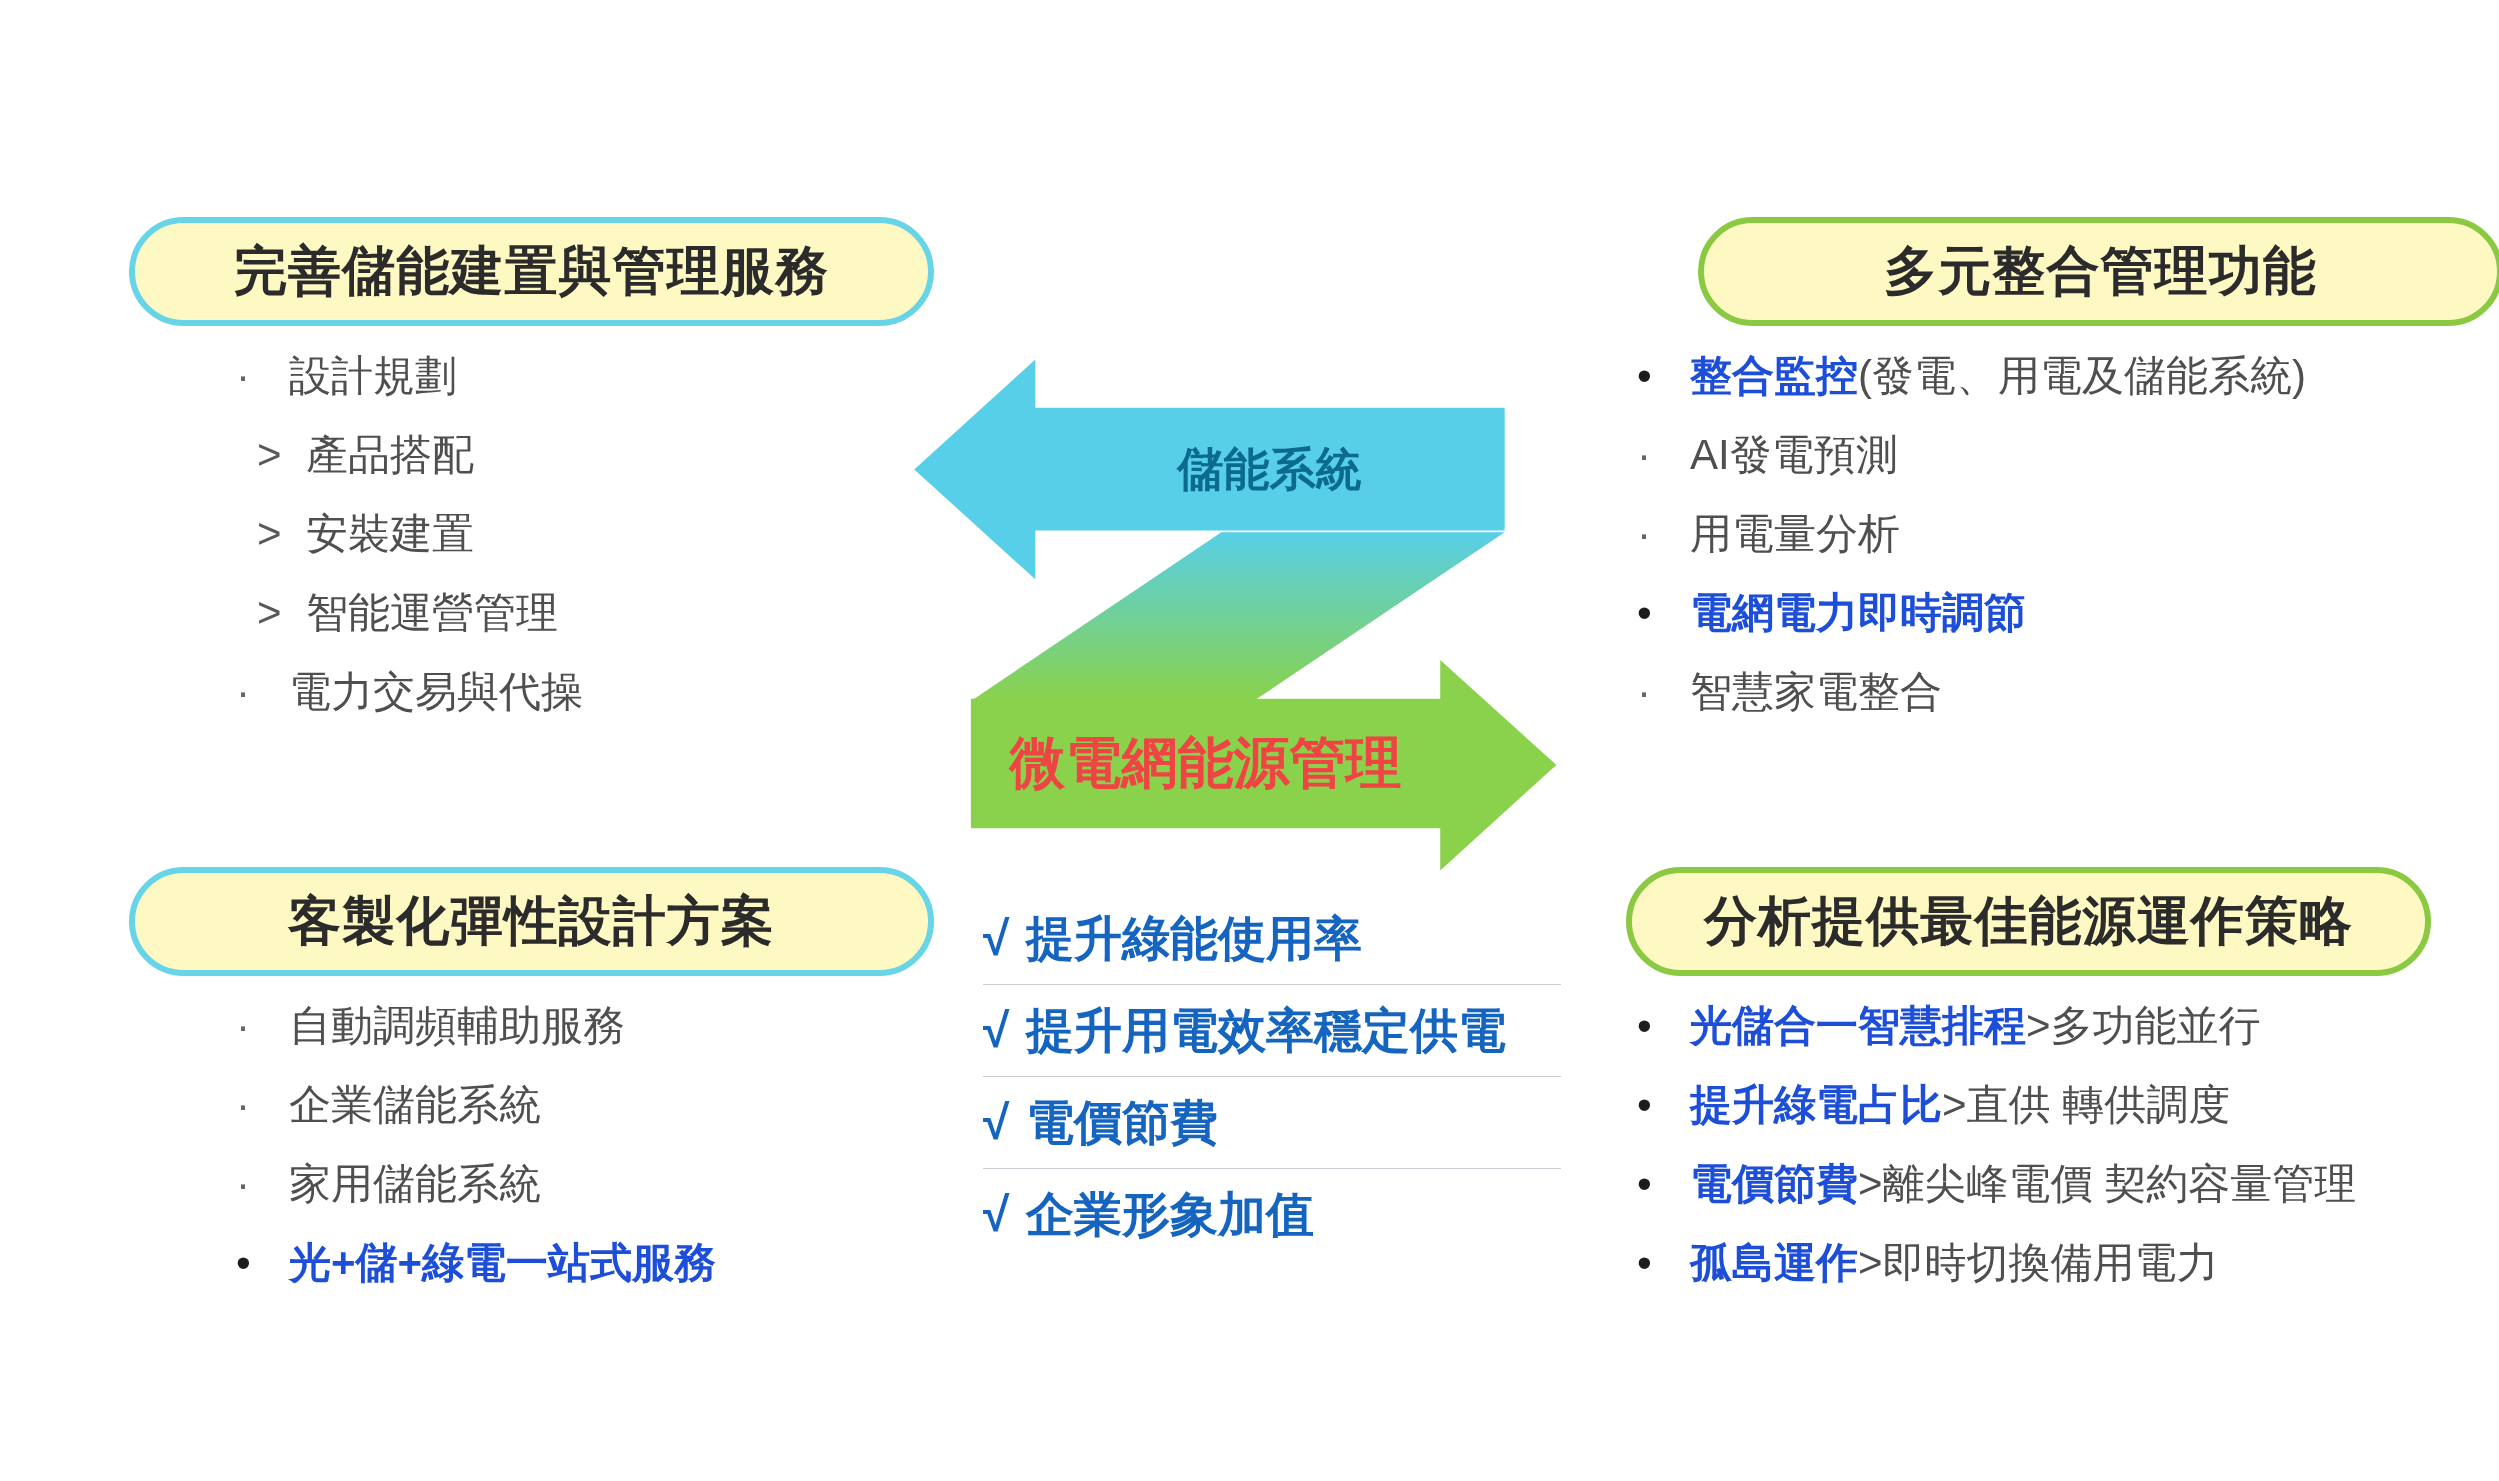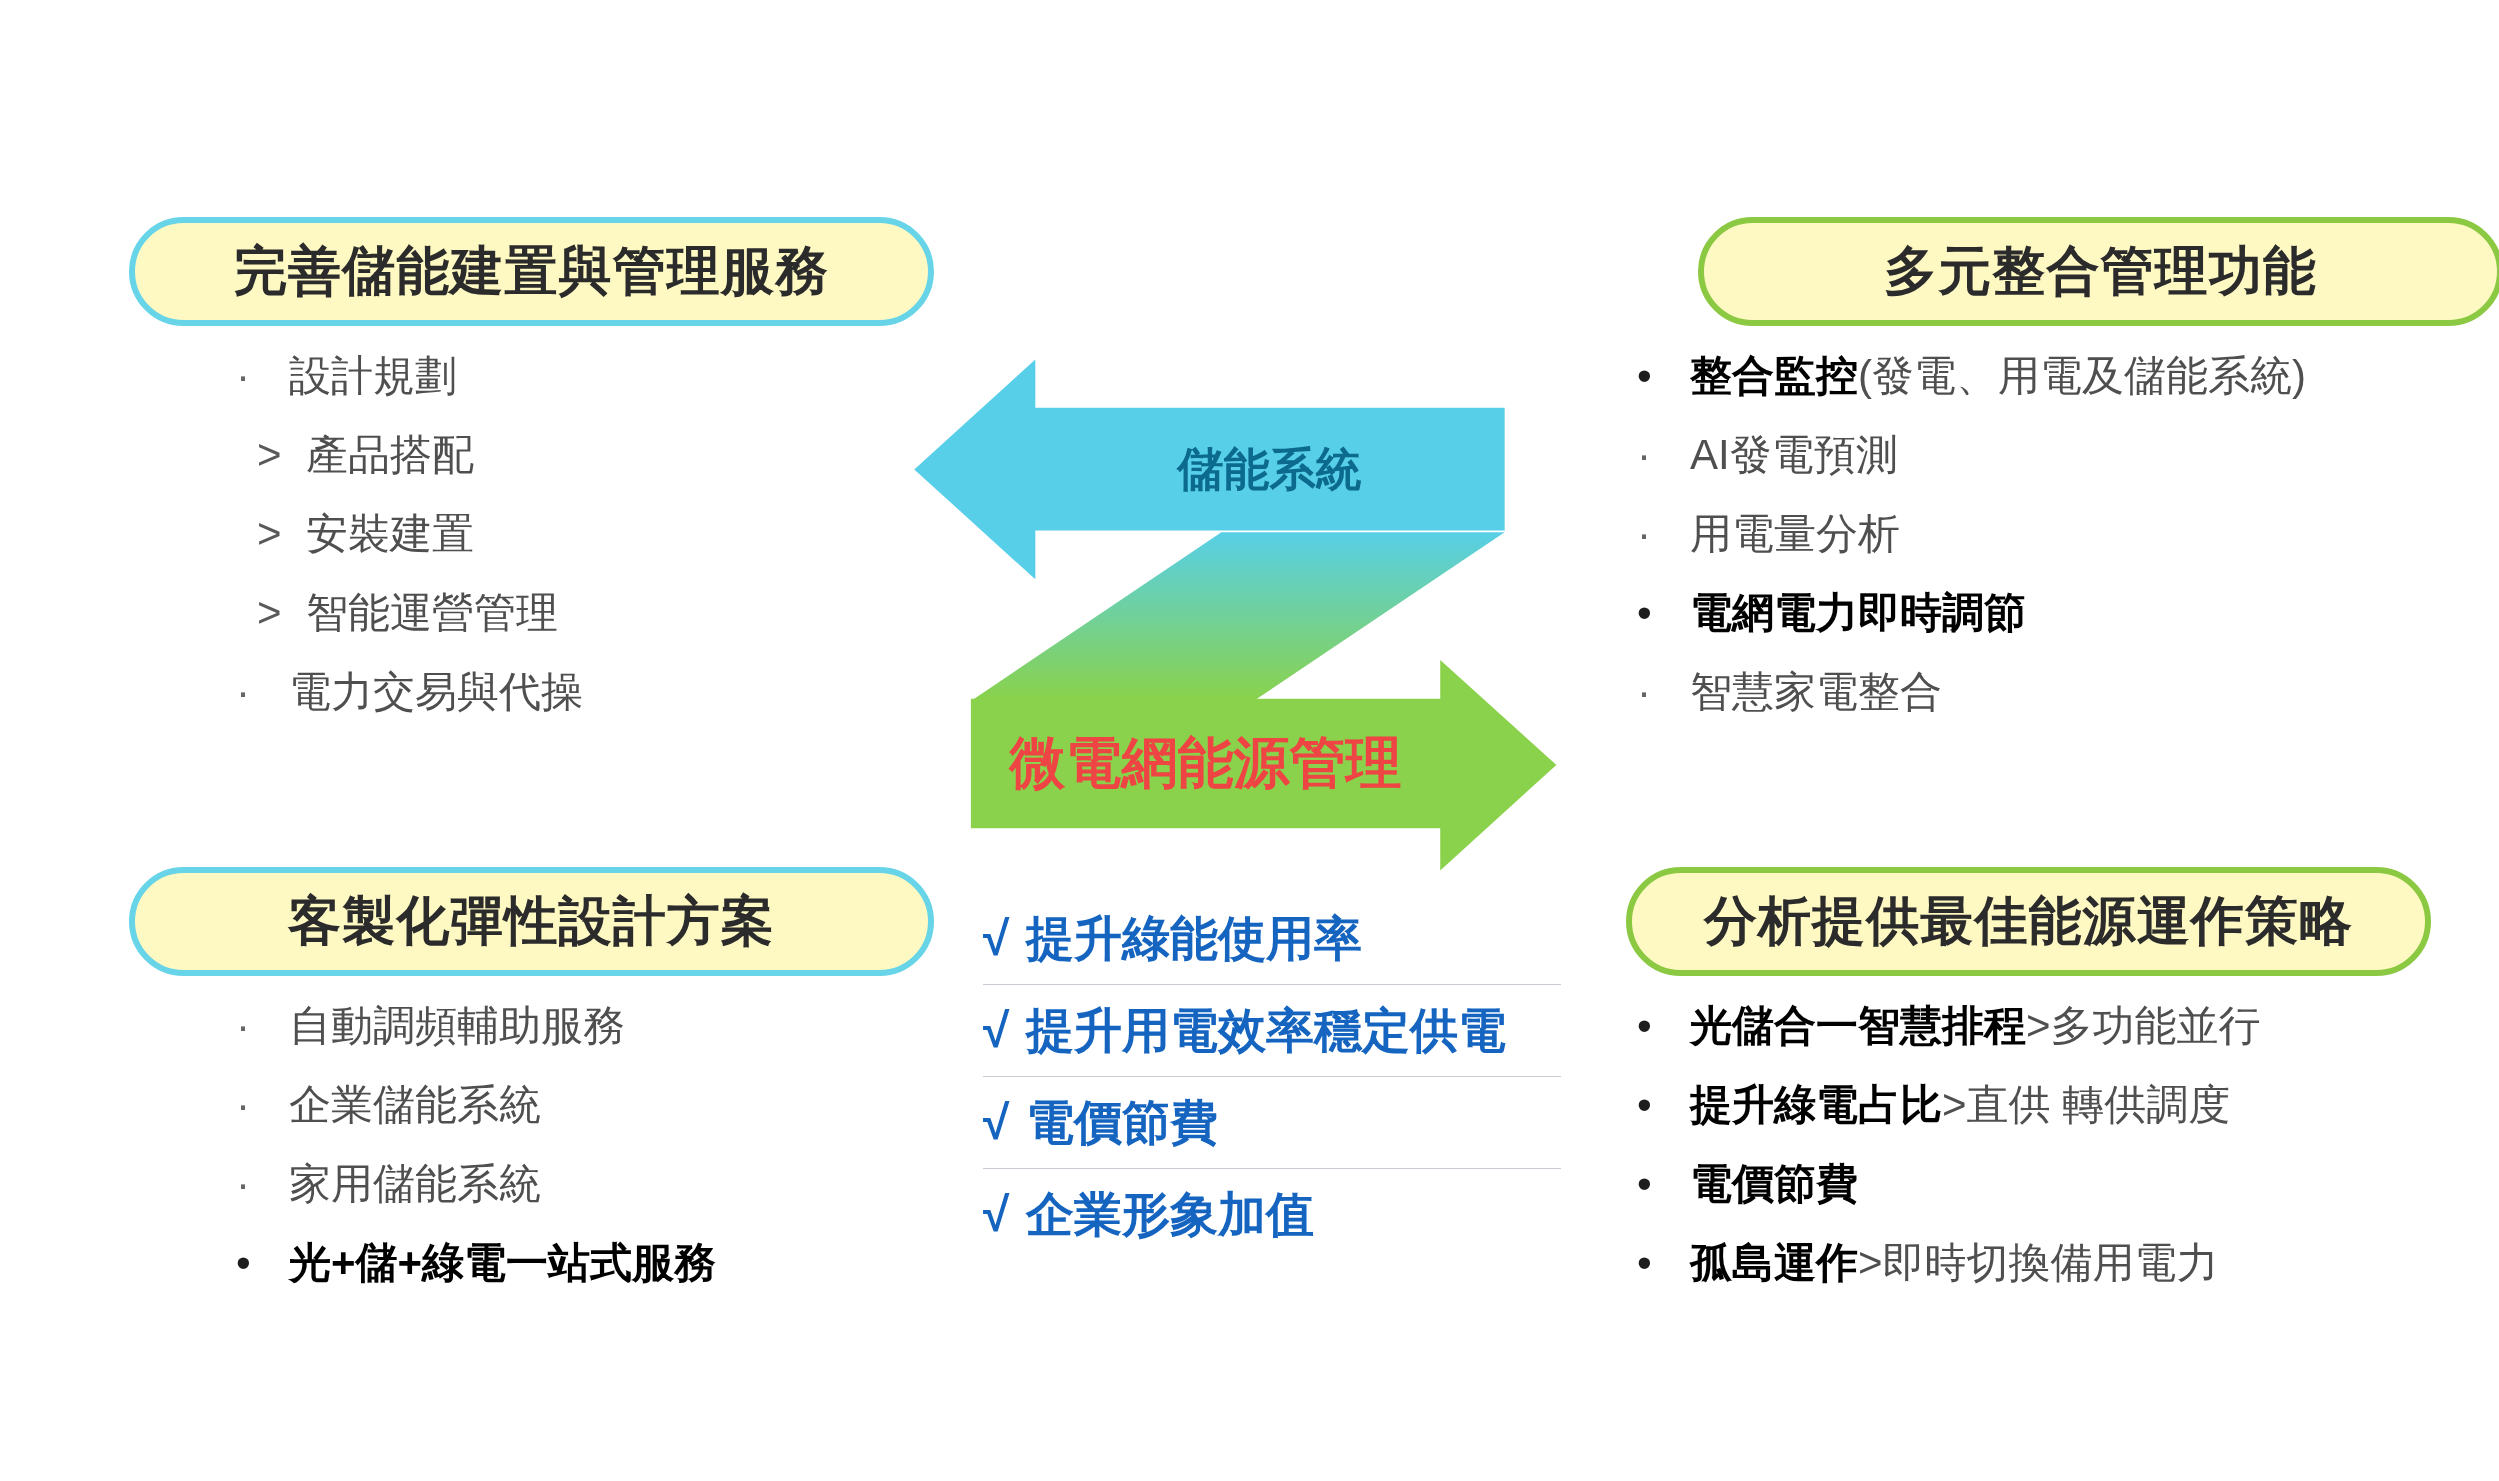--- a/index.html
+++ b/index.html
@@ -23,21 +23,21 @@
   .list-tr{left:1637px;top:336px;}
   .list-bl{left:236px;top:986px;}
   .list-br{left:1637px;top:986px;}
   .row{display:flex;align-items:center;height:79px;white-space:nowrap;}
   .row .bullet{display:inline-block;width:53px;color:#666;flex:0 0 auto;}
   .row.sub{padding-left:21px;}
   .row.sub .bullet{width:49px;color:#595959;}
   .row .lead{font-weight:400;color:#4f4f4f;}
   .row .tail{font-weight:400;color:#4f4f4f;}
   .row.bold-row .bullet{color:#1d1d1d;}
-  .row.bold-row .lead{font-weight:700;color:#000000;}
+  .row.bold-row .lead{font-weight:700;color:#1d4ed8;}
 
   
   .arrows-svg{position:absolute;left:0;top:0;width:2500px;height:1482px;pointer-events:none;}
   .arrow-label{position:absolute;display:flex;align-items:center;justify-content:center;
                font-weight:700;white-space:nowrap;}
   .storage-label{left:1035px;top:408px;width:469px;height:123px;font-size:46px;color:#0b6a8d;}
   .microgrid-label{left:971px;top:699px;width:469px;height:129px;font-size:56px;color:#ef4444;}
 
   
   .checklist{position:absolute;left:983px;top:893px;width:578px;}
@@ -143,20 +143,21 @@
       <span class="tail"> &gt;多功能並行</span>
     </div>
     <div class="row bold-row">
       <span class="bullet">•</span>
       <span class="lead">提升綠電占比</span>
       <span class="tail"> &gt;直供 轉供調度</span>
     </div>
     <div class="row bold-row">
       <span class="bullet">•</span>
       <span class="lead">電價節費</span>
+      <span class="tail"> &gt;離尖峰電價 契約容量管理</span>
     </div>
     <div class="row bold-row">
       <span class="bullet">•</span>
       <span class="lead">孤島運作</span>
       <span class="tail"> &gt;即時切換備用電力</span>
     </div>
   </div>
 
   <div class="checklist">
     <div class="check-row sep">

